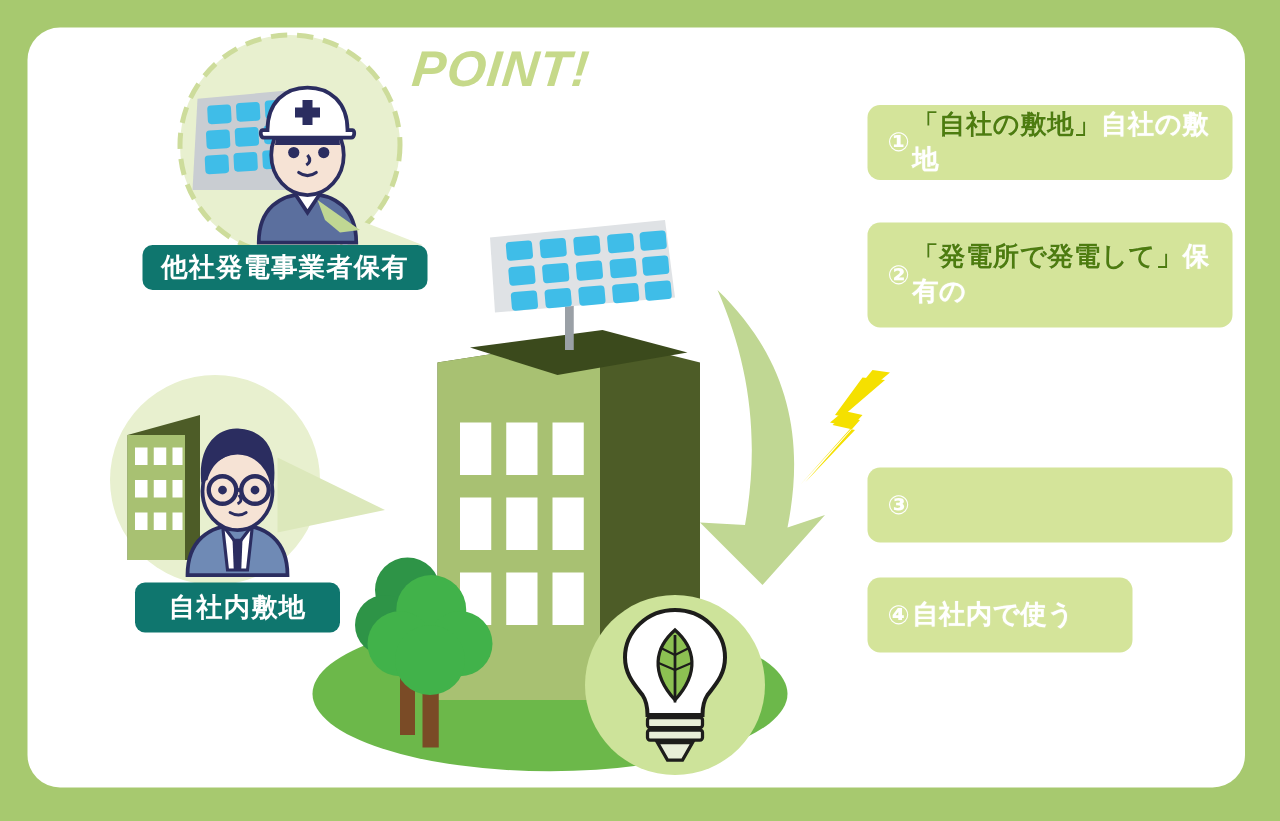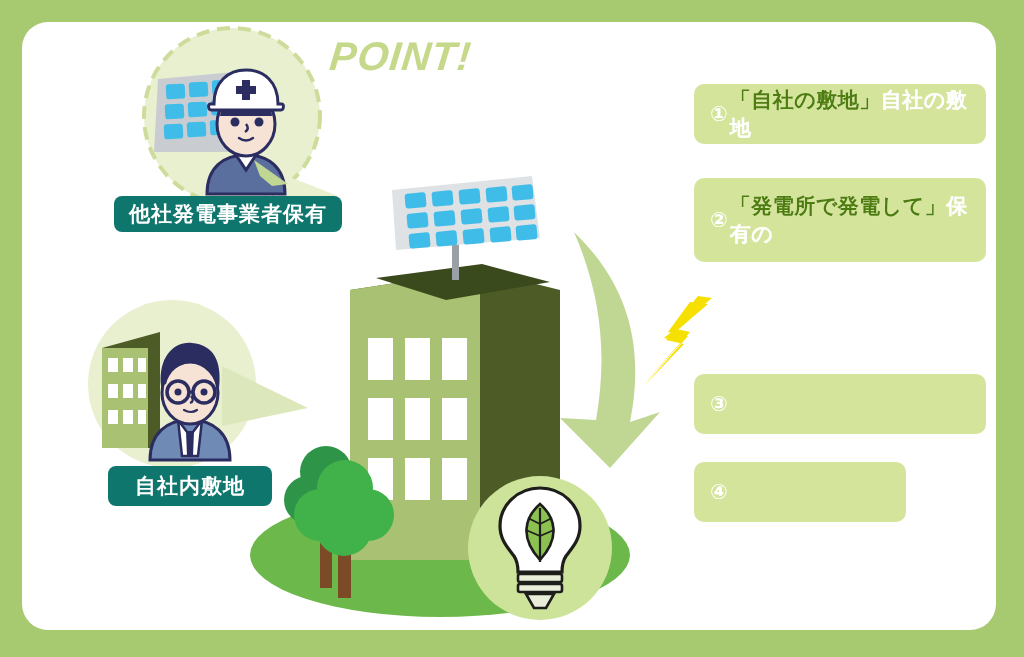--- a/index.html
+++ b/index.html
@@ -285,14 +285,15 @@
     <span class="step-num">②</span>
     <span class="step-text"><span class="hl">「発電所で発電して」</span><span>保有の</span><br></span>
   </div>
 
   <div class="step-box" id="step3">
     <span class="step-num">③</span>
   </div>
 
   <div class="step-box" id="step4">
     <span class="step-num">④</span>
+    <span class="step-text"> 自社内で使う</span>
   </div>
 </div>
 
 </body></html>

